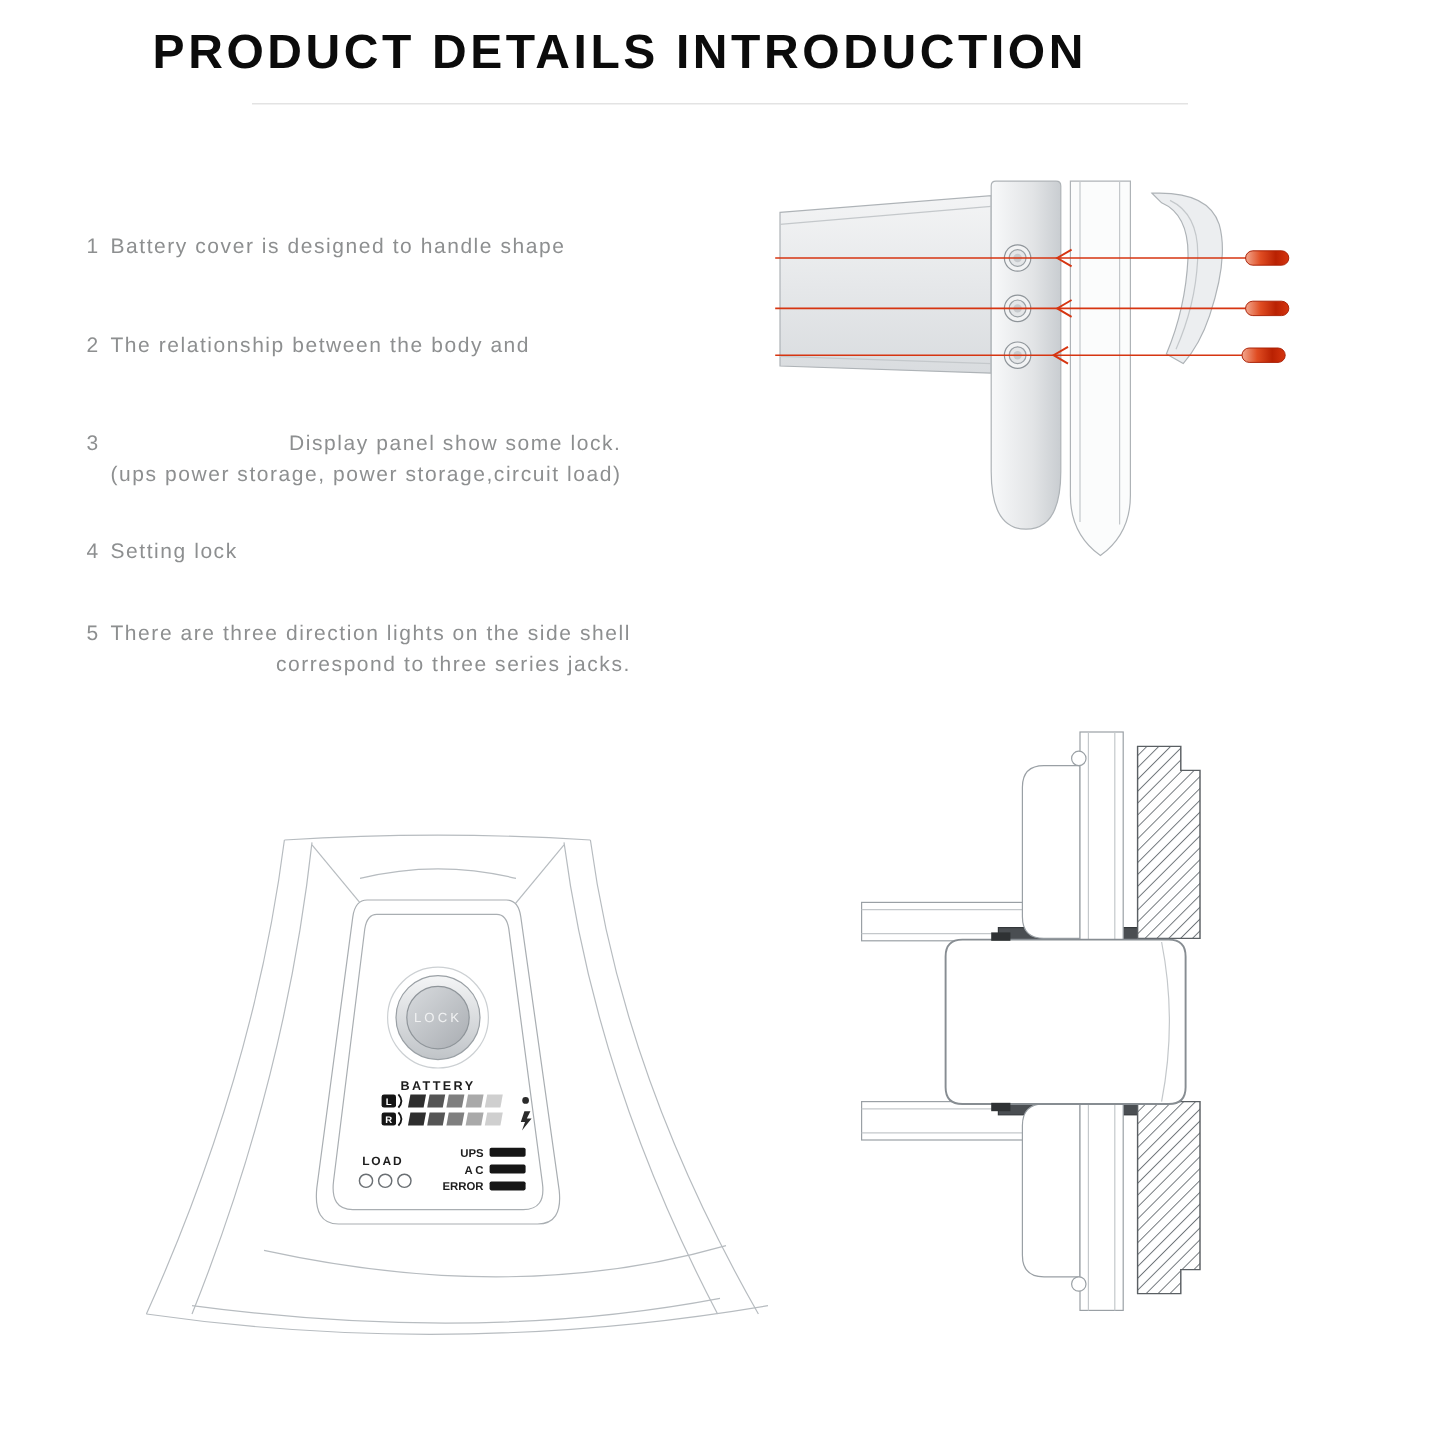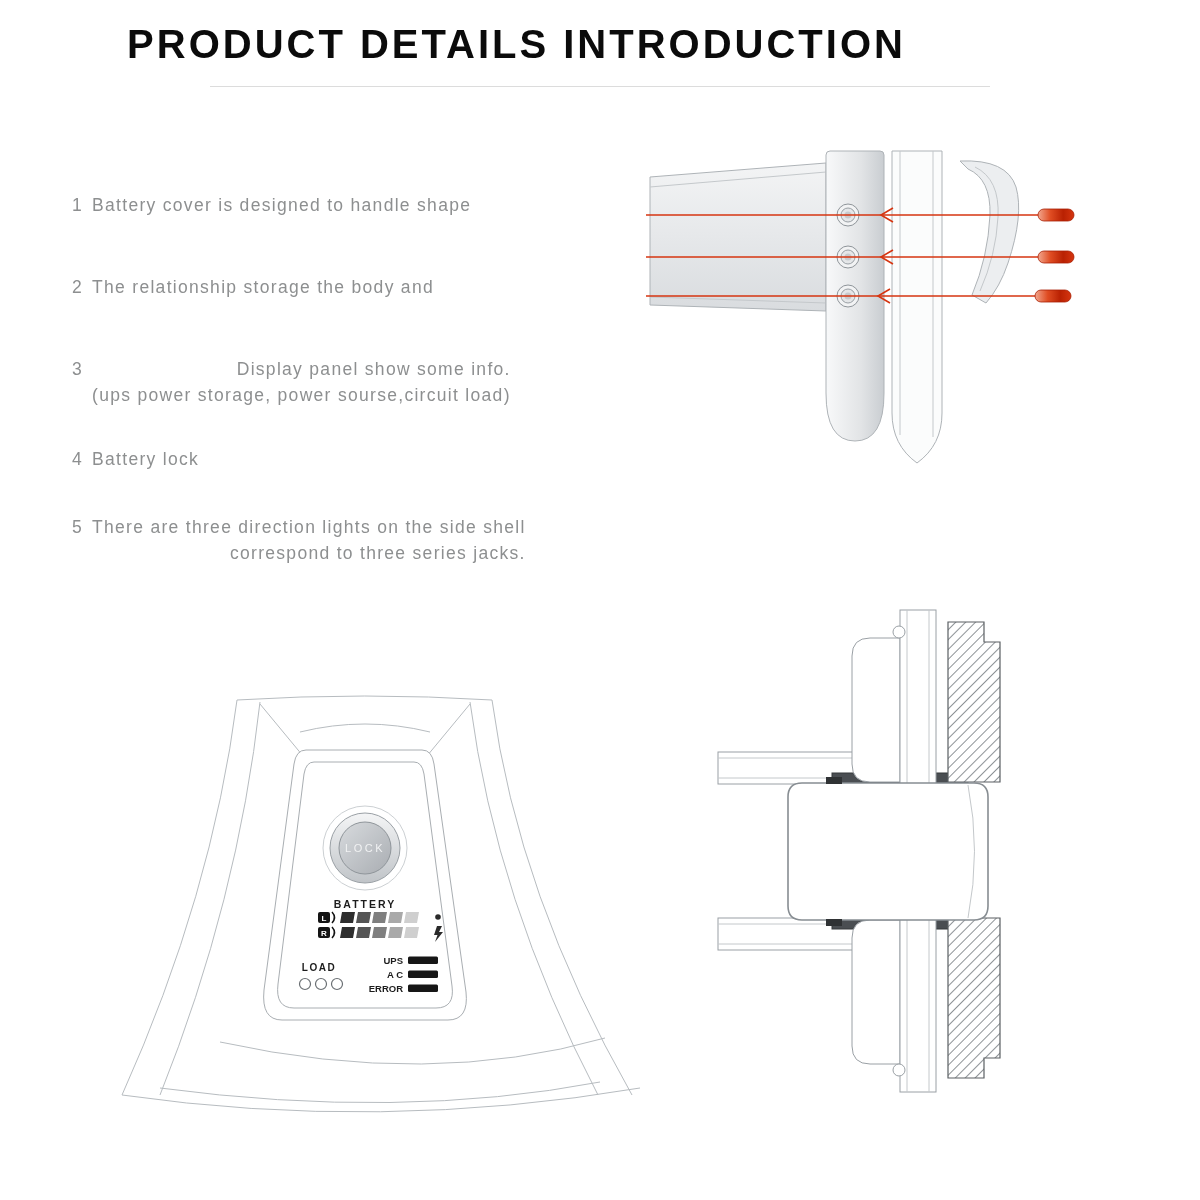--- a/index.html
+++ b/index.html
@@ -31,34 +31,34 @@
 
 <div class="abs feature" style="top:192px">
   <span class="num">1</span>
   <span class="lines">
     <span>Battery cover is designed to handle shape</span>
   </span>
 </div>
 <div class="abs feature" style="top:274px">
   <span class="num">2</span>
   <span class="lines">
-    <span>The relationship storage the body and</span>
+    <span>The relationship between the body and</span>
   </span>
 </div>
 <div class="abs feature" style="top:356px">
   <span class="num">3</span>
   <span class="lines">
-    <span>Display panel show some info.</span>
-    <span>(ups power storage, power sourse,circuit load)</span>
+    <span>Display panel show some lock.</span>
+    <span>(ups power storage, power storage,circuit load)</span>
   </span>
 </div>
 <div class="abs feature" style="top:446px">
   <span class="num">4</span>
   <span class="lines">
-    <span>Battery lock</span>
+    <span>Setting lock</span>
   </span>
 </div>
 <div class="abs feature" style="top:514px">
   <span class="num">5</span>
   <span class="lines">
     <span>There are three direction lights on the side shell</span>
     <span>correspond to three series jacks.</span>
   </span>
 </div>
 

